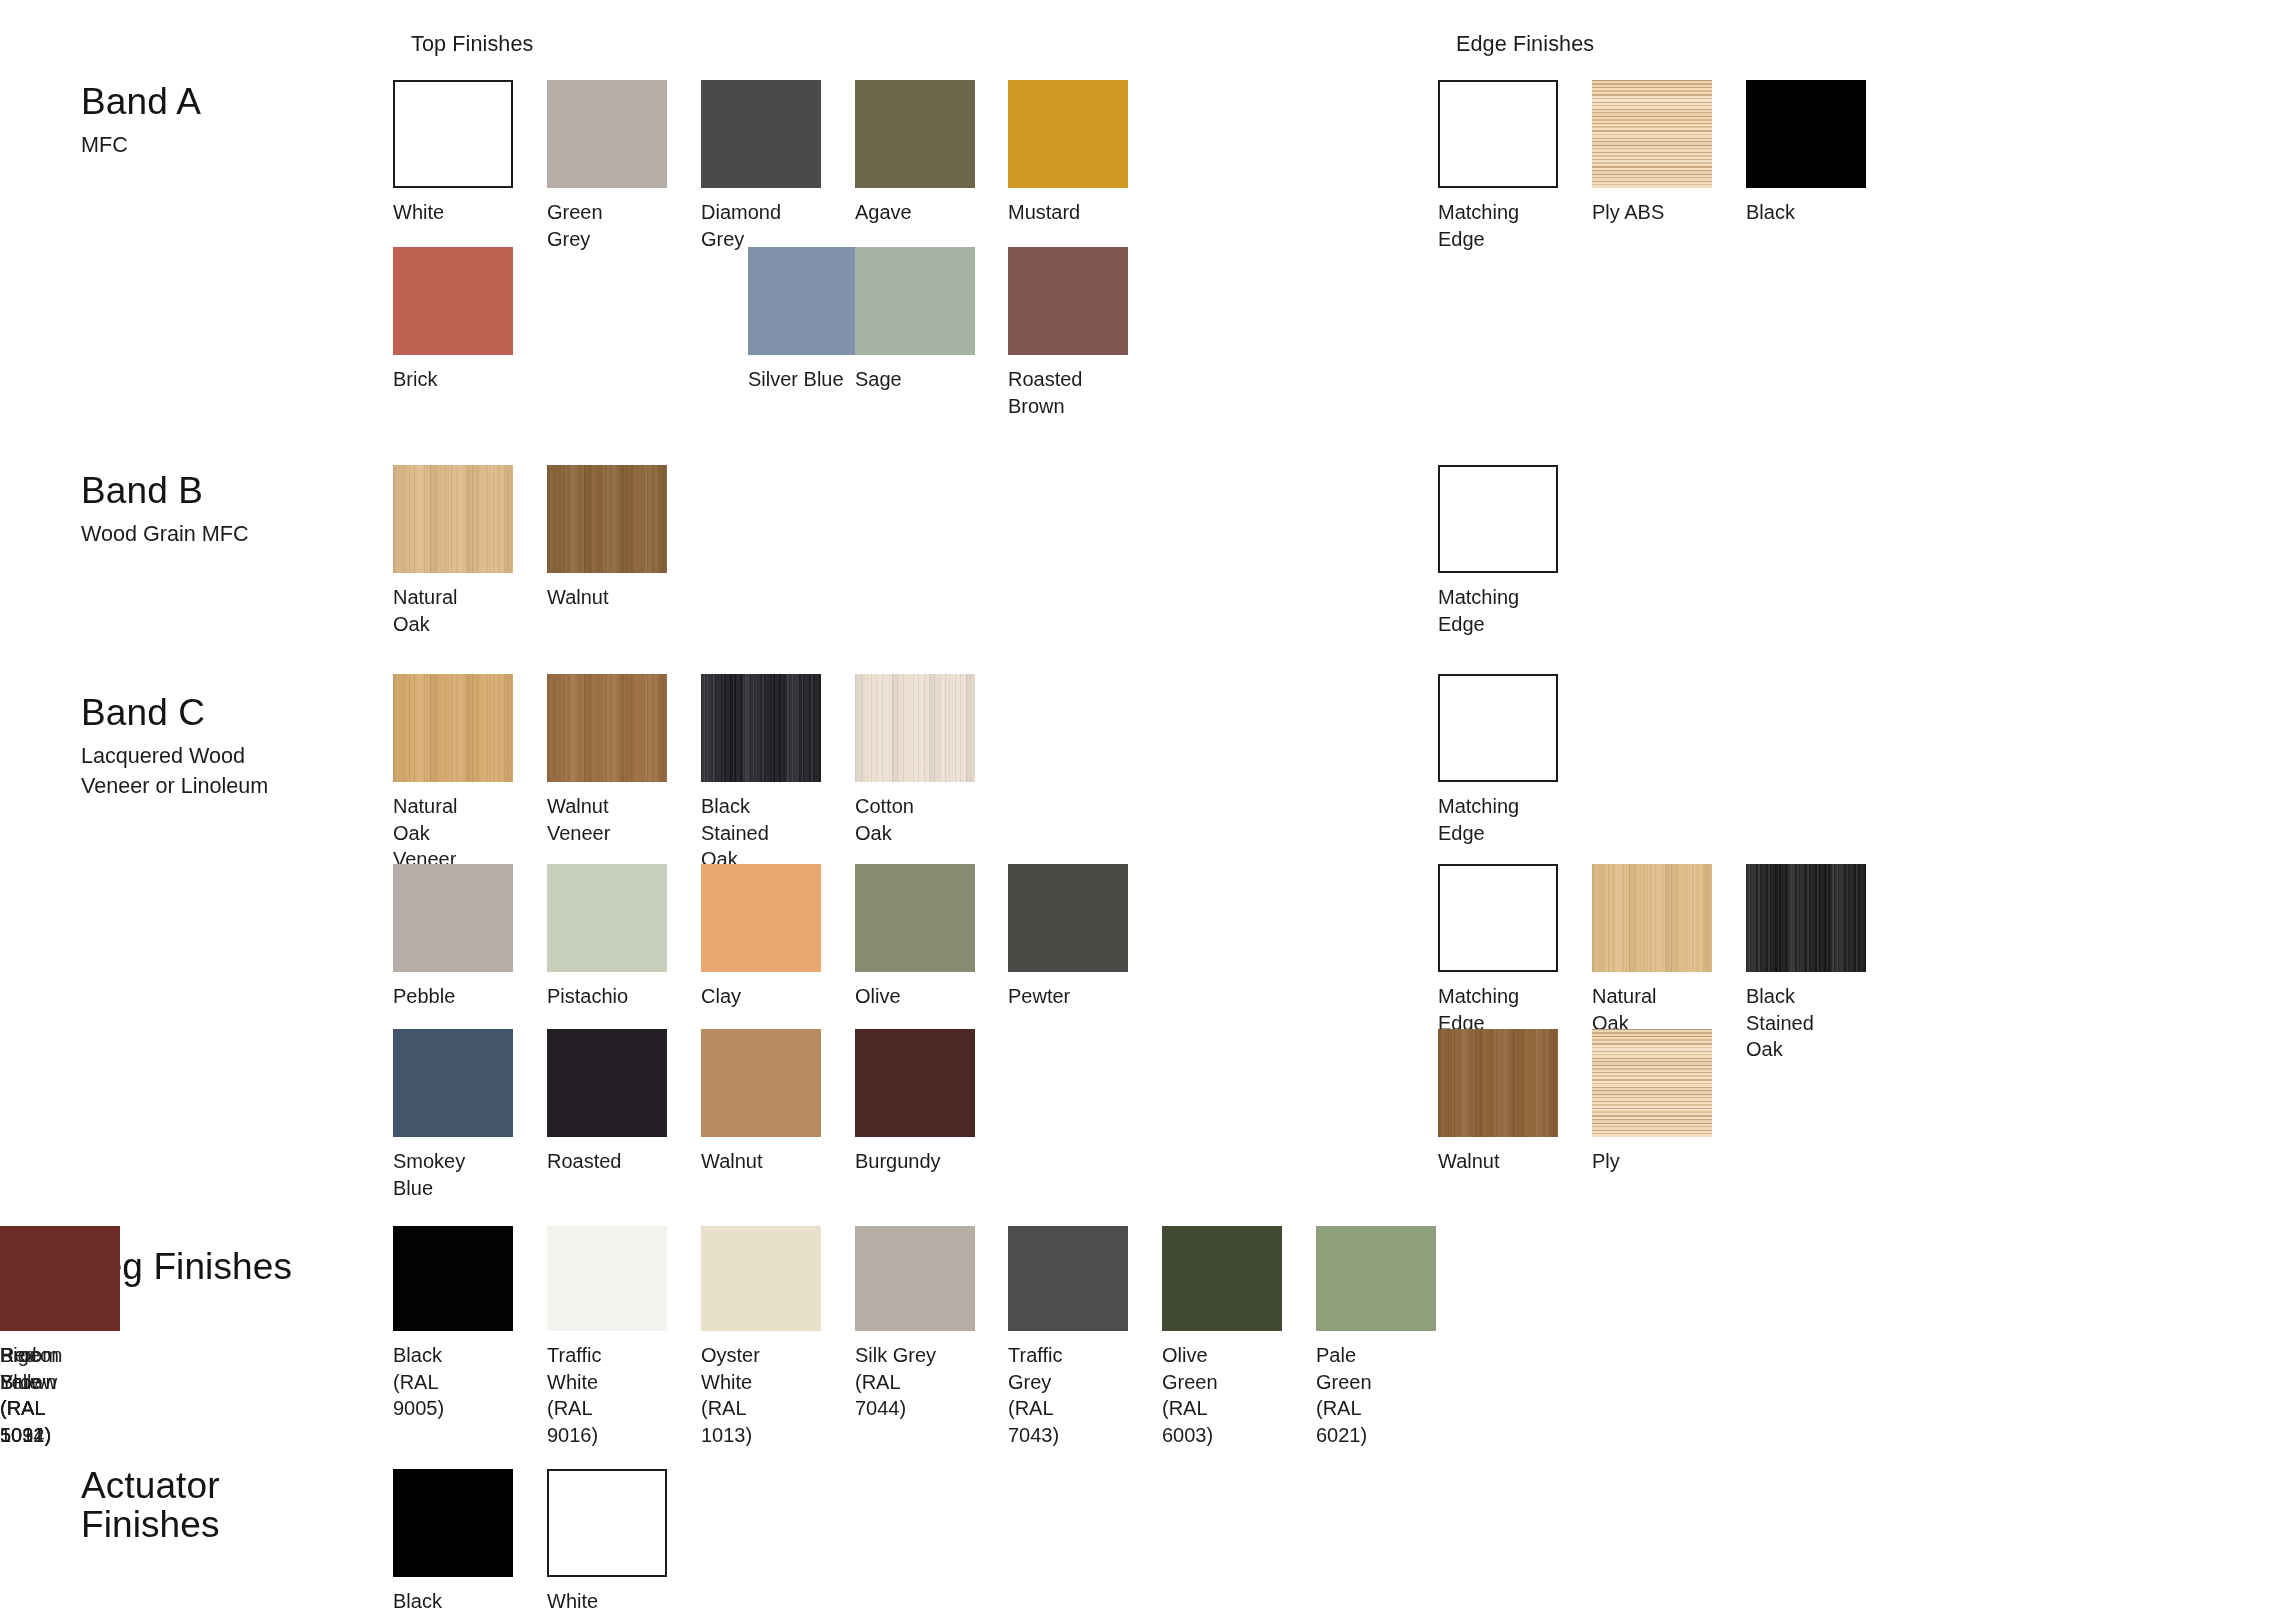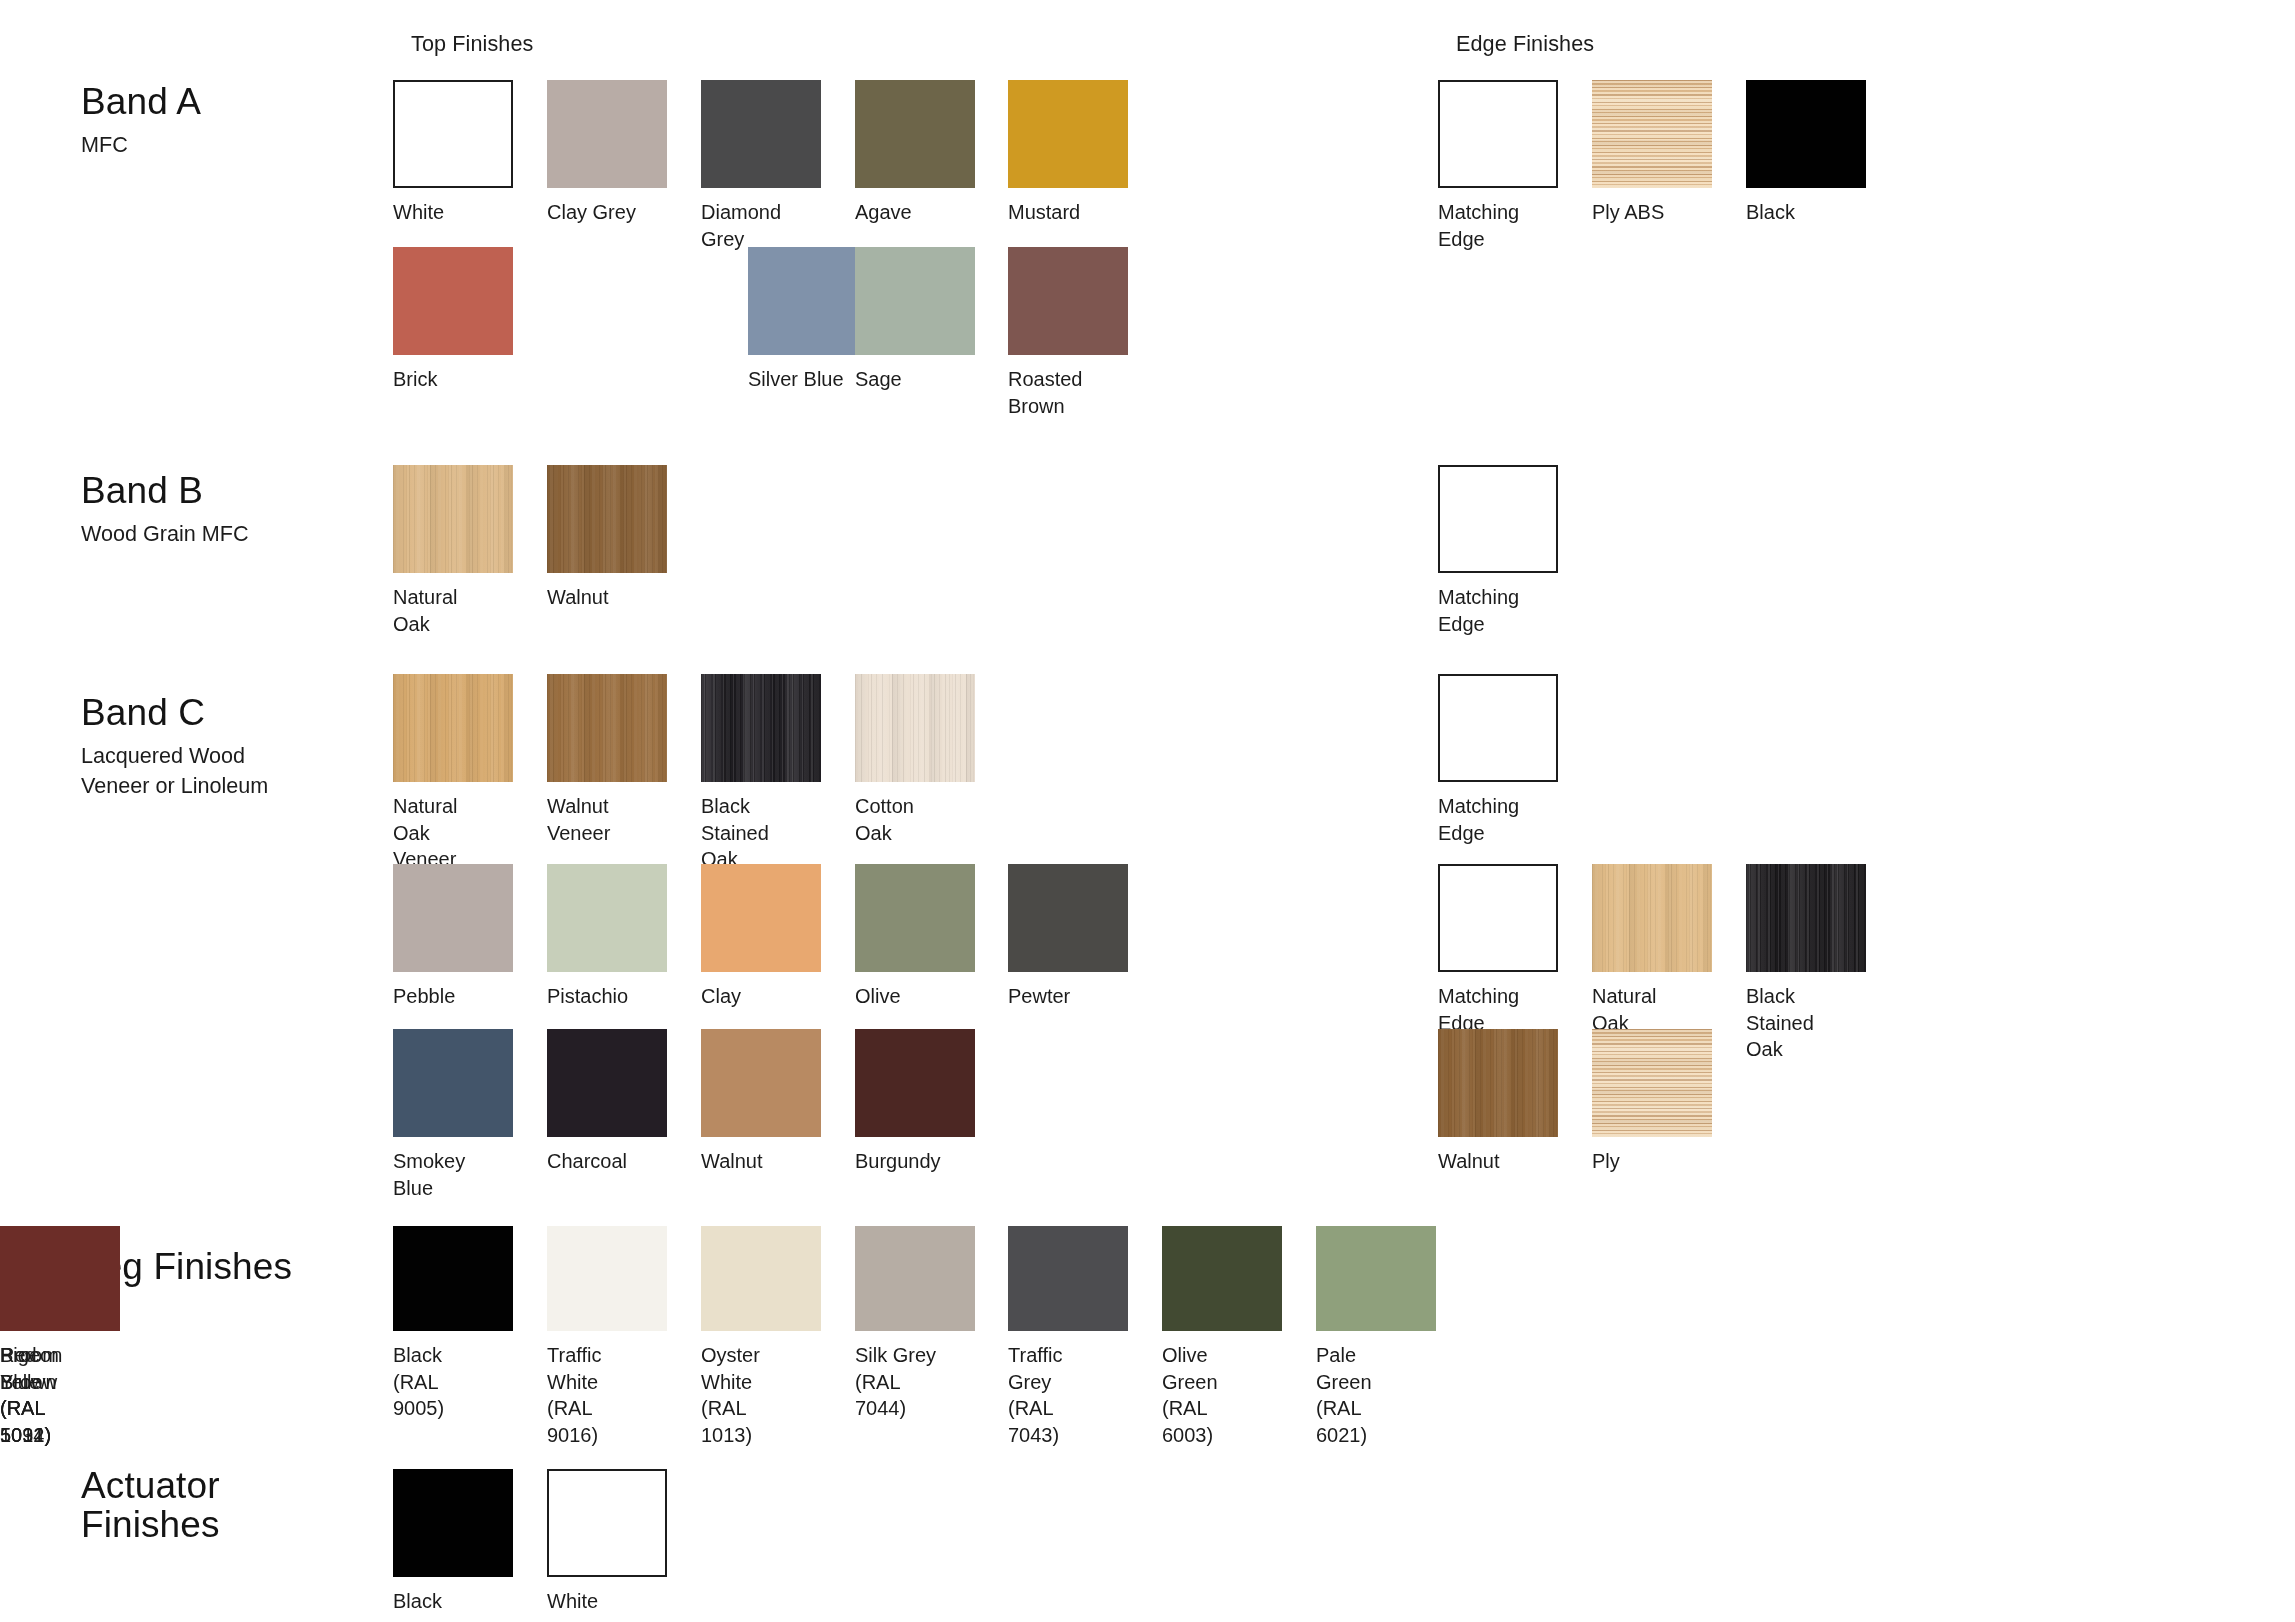--- a/index.html
+++ b/index.html
@@ -115,21 +115,21 @@
     <div class="band-label" style="top: 82px;">
       <div class="band-title">Band A</div>
       <div class="band-sub">MFC</div>
     </div>
     <div class="cell" style="left: 393px; top: 80px;">
       <div class="chip outlined" style="height: 108px;"></div>
       <div class="chip-label">White</div>
     </div>
     <div class="cell" style="left: 547px; top: 80px;">
       <div class="chip" style="height: 108px; background-color: rgb(184, 172, 166);"></div>
-      <div class="chip-label">Clay Grey</div>
+      <div class="chip-label">Green Grey</div>
     </div>
     <div class="cell" style="left: 701px; top: 80px;">
       <div class="chip" style="height: 108px; background-color: rgb(74, 74, 75);"></div>
       <div class="chip-label">Diamond Grey</div>
     </div>
     <div class="cell" style="left: 855px; top: 80px;">
       <div class="chip" style="height: 108px; background-color: rgb(109, 101, 73);"></div>
       <div class="chip-label">Agave</div>
     </div>
     <div class="cell" style="left: 393px; top: 247px;">
@@ -220,21 +220,21 @@
     <div class="cell" style="left: 1008px; top: 864px;">
       <div class="chip" style="height: 108px; background-color: rgb(75, 74, 71);"></div>
       <div class="chip-label">Pewter</div>
     </div>
     <div class="cell" style="left: 393px; top: 1029px;">
       <div class="chip" style="height: 108px; background-color: rgb(67, 85, 106);"></div>
       <div class="chip-label">Smokey Blue</div>
     </div>
     <div class="cell" style="left: 547px; top: 1029px;">
       <div class="chip" style="height: 108px; background-color: rgb(36, 30, 37);"></div>
-      <div class="chip-label">Charcoal</div>
+      <div class="chip-label">Roasted</div>
     </div>
     <div class="cell" style="left: 701px; top: 1029px;">
       <div class="chip" style="height: 108px; background-color: rgb(184, 138, 98);"></div>
       <div class="chip-label">Walnut</div>
     </div>
     <div class="cell" style="left: 855px; top: 1029px;">
       <div class="chip" style="height: 108px; background-color: rgb(76, 39, 35);"></div>
       <div class="chip-label">Burgundy</div>
     </div>
     <div class="cell" style="left: 1438px; top: 674px;">

